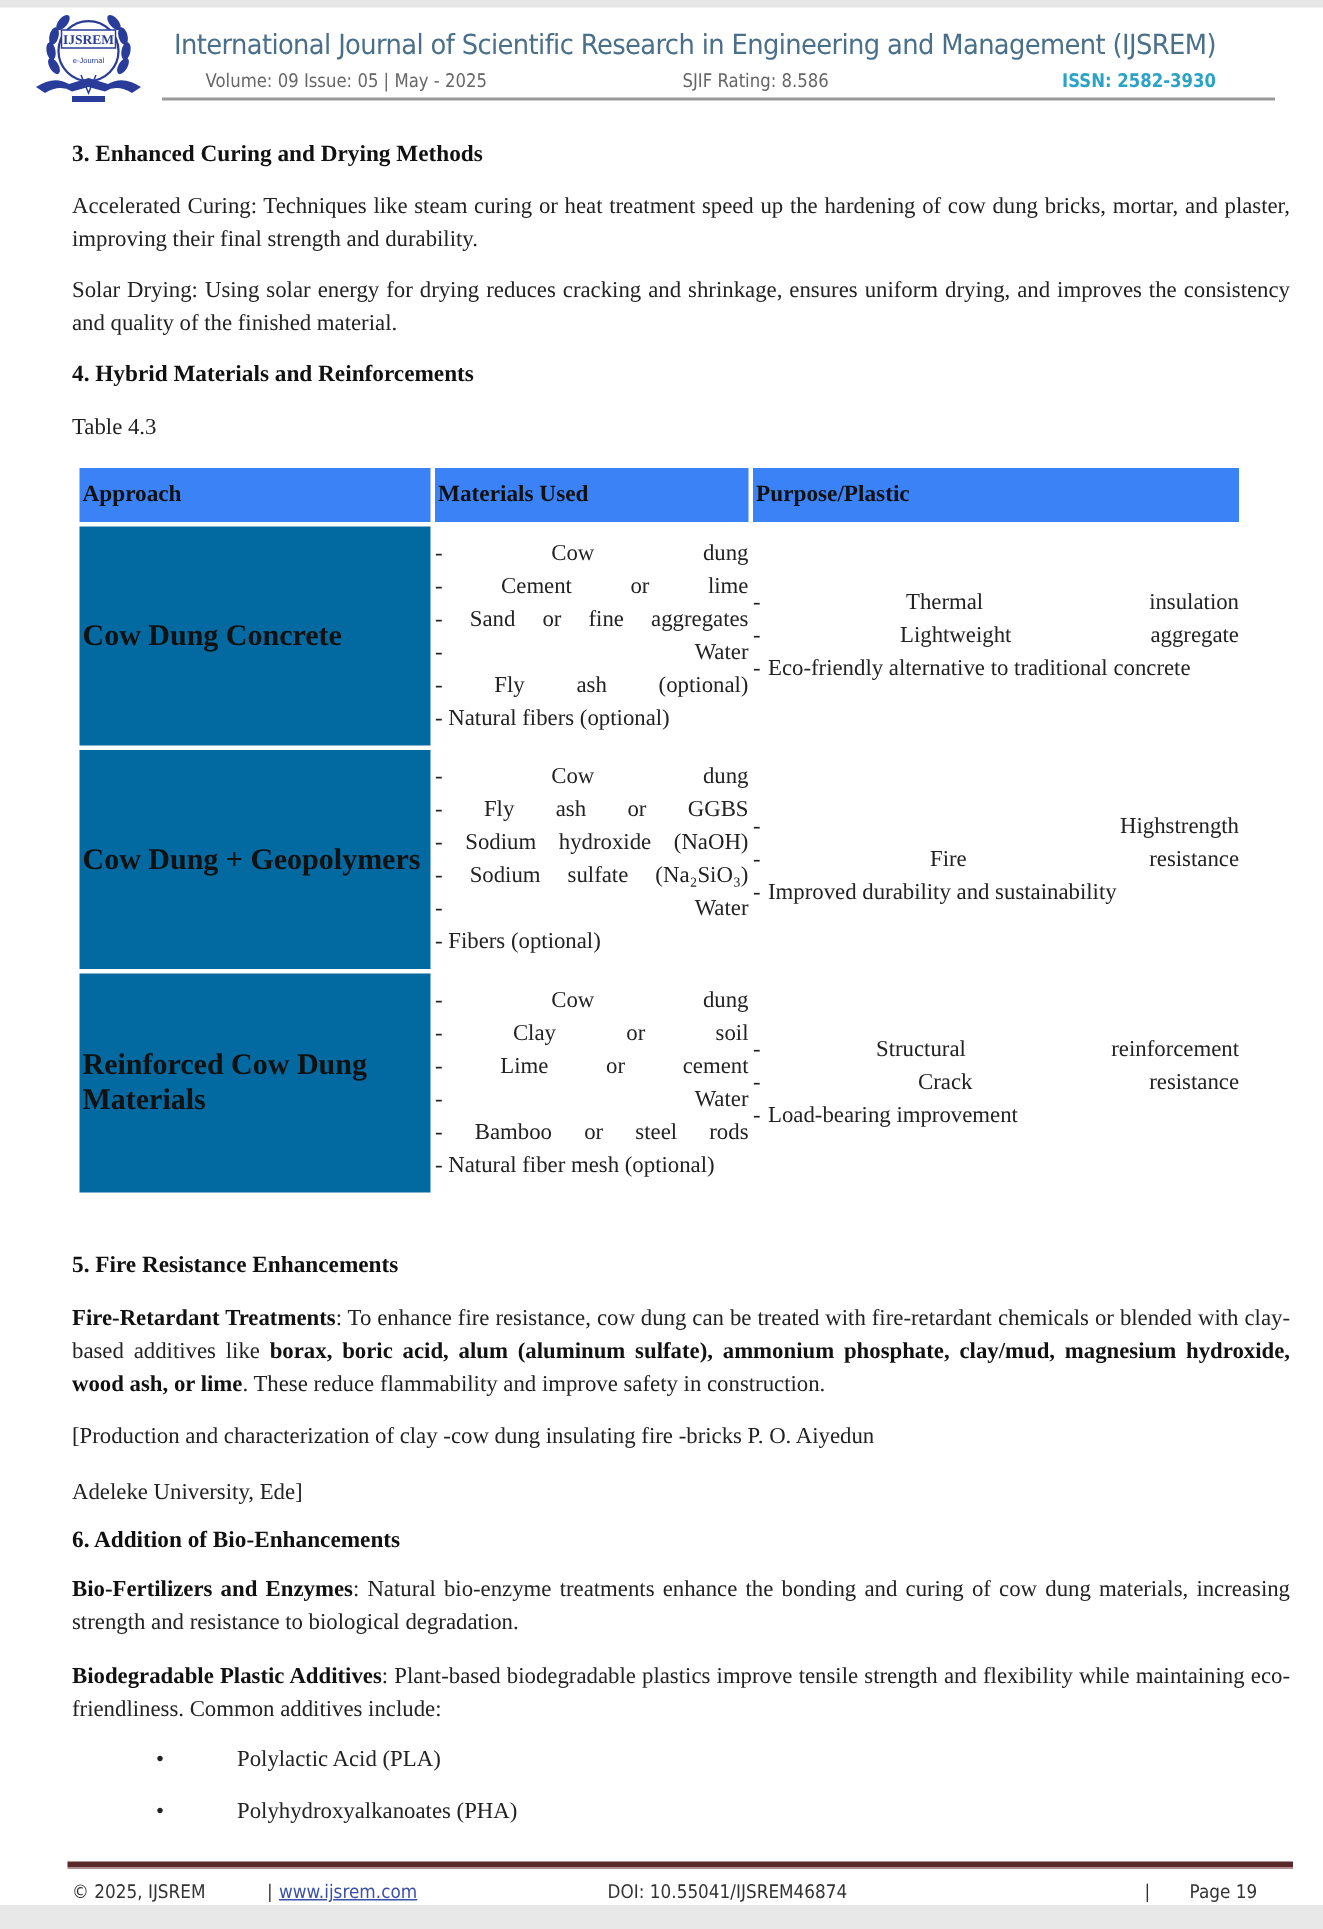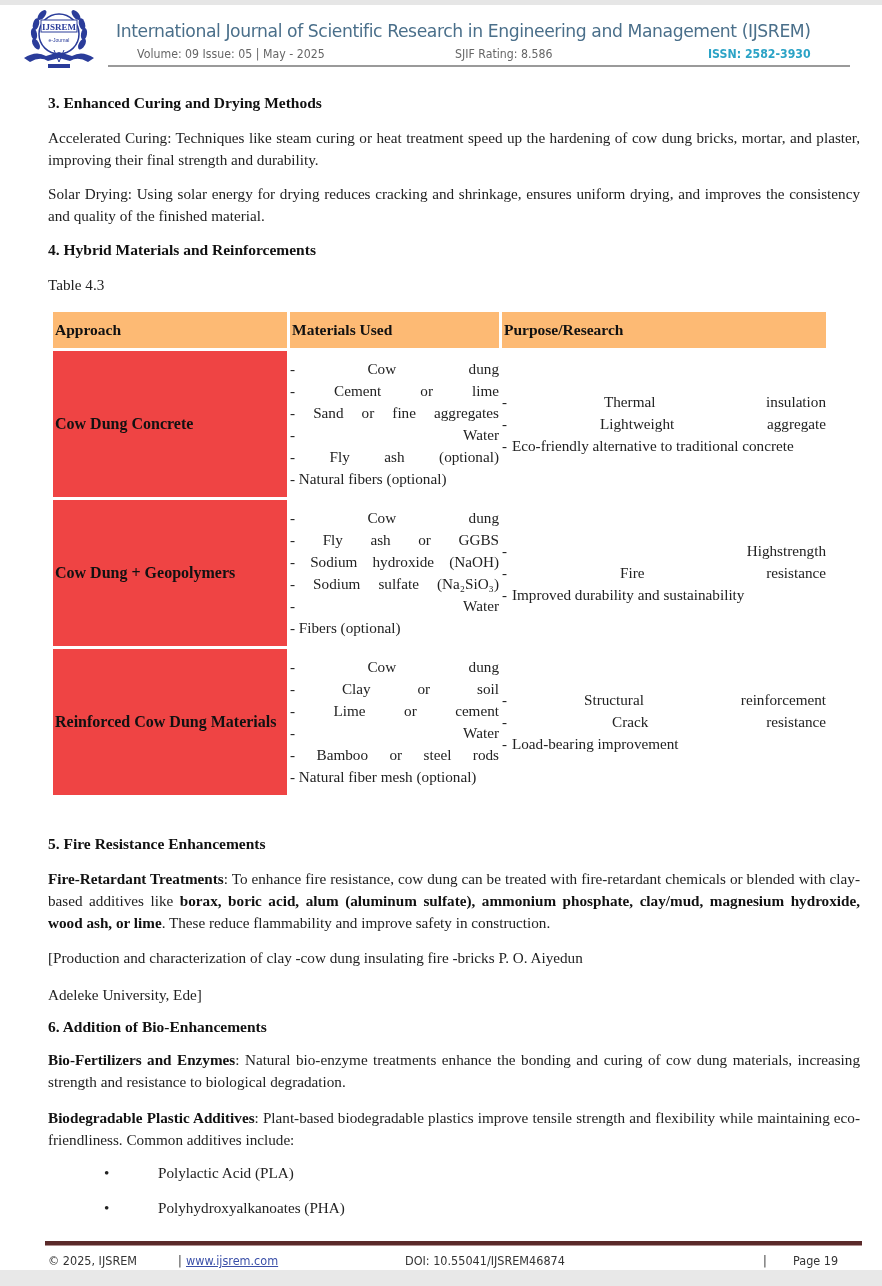--- a/index.html
+++ b/index.html
@@ -19,22 +19,22 @@
 
   
   .content { position: absolute; left: 48px; top: 0; width: 812px; }
   .h { position: absolute; left: 0; font-weight: bold; font-size: 15.5px; color: #111; white-space: nowrap; }
   .p { position: absolute; left: 0; width: 812px; font-size: 15.2px; line-height: 22px; text-align: justify; color: #222; }
   .p b { color: #111; }
 
   
   .tbl { position: absolute; left: 50px; top: 309px; border-collapse: separate; border-spacing: 3px; }
   .tbl td, .tbl th { padding: 0; vertical-align: middle; }
-  .th { background: #fdba74; height: 36px; text-align: left; font-weight: bold; font-size: 15.5px; padding-left: 2px !important; color: #111; vertical-align: middle; }
-  .c-appr { width: 232px; background: #ef4444; font-weight: bold; font-size: 16px; color: #111; padding-left: 2px !important; }
+  .th { background: #3b82f6; height: 36px; text-align: left; font-weight: bold; font-size: 15.5px; padding-left: 2px !important; color: #111; vertical-align: middle; }
+  .c-appr { width: 232px; background: #0369a1; font-weight: bold; font-size: 20px; color: #111; padding-left: 2px !important; }
   .c-mat { width: 207px; font-size: 15.2px; line-height: 22px; }
   .c-purp { width: 322px; font-size: 15.2px; line-height: 22px; }
   .line { display: flex; justify-content: space-between; white-space: nowrap; }
   .line.last { justify-content: flex-start; }
   .row1 { height: 146px; }
   .row2 { height: 146px; }
   .row3 { height: 146px; }
   .purp-wrap { display: flex; }
   .dashcol { width: 10px; display: flex; flex-direction: column; justify-content: center; font-size: 15px; line-height: 22px; }
   .purp-lines { flex: 1; }
@@ -90,21 +90,21 @@
   <div class="p" style="top:183px;">Solar Drying: Using solar energy for drying reduces cracking and shrinkage, ensures uniform drying, and improves the consistency and quality of the finished material.</div>
   <div class="h" style="top:241px;">4. Hybrid Materials and Reinforcements</div>
   <div class="p" style="top:274px;">Table 4.3</div>
 </div>
 
 <table class="tbl">
   <tbody>
       <tr>
     <th class="th" style="width:232px;">Approach</th>
     <th class="th" style="width:207px;">Materials Used</th>
-    <th class="th" style="width:322px;">Purpose/Research</th>
+    <th class="th" style="width:322px;">Purpose/Plastic</th>
   </tr>
 
   <tr class="row1">
     <td class="c-appr">Cow Dung Concrete</td>
     <td class="c-mat">
       <div class="line">
             <span>-</span>
             <span>Cow</span>
             <span>dung</span>
           </div>

